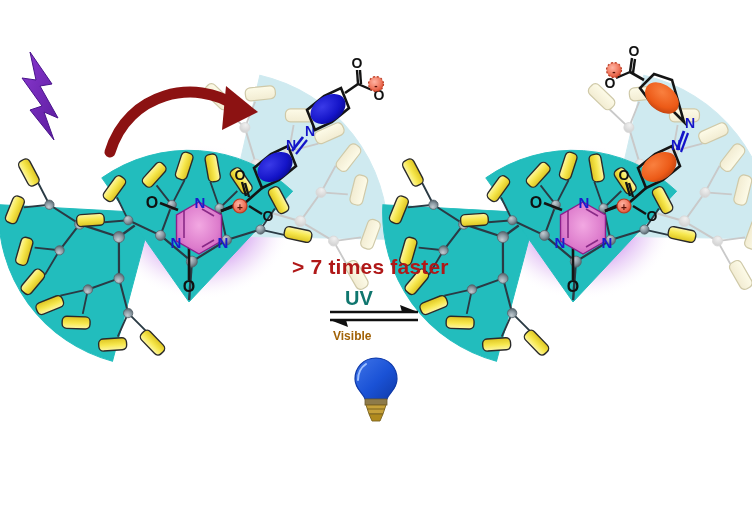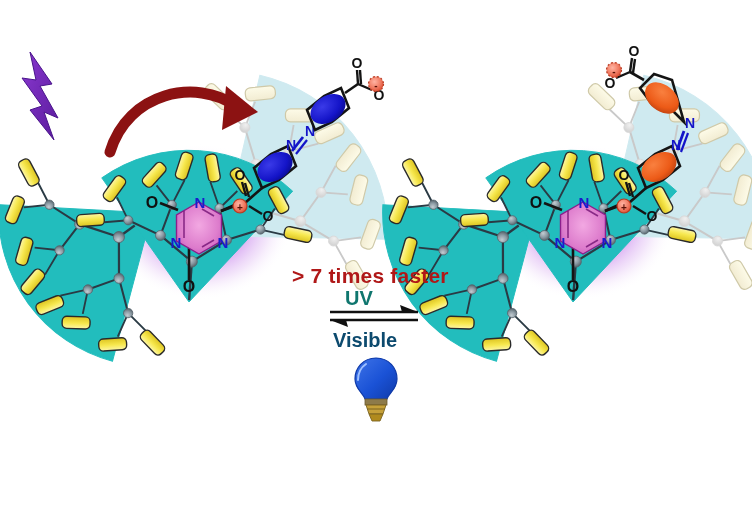--- a/index.html
+++ b/index.html
@@ -1,22 +1,22 @@
 <!DOCTYPE html>
 <html><head>
 <meta charset="utf-8">
 <style>
   html,body{margin:0;padding:0;background:#ffffff;}
   body{width:752px;height:505px;font-family:"Liberation Sans",sans-serif;overflow:hidden;}
   #stage{position:relative;width:752px;height:505px;background:#ffffff;}
   #stage svg{position:absolute;left:0;top:0;}
   .lbl{position:absolute;font-weight:bold;white-space:nowrap;}
-  #faster-label{left:292px;top:264px;font-size:21px;color:#b01818;letter-spacing:.2px;}
+  #faster-label{left:292px;top:255px;font-size:21px;color:#b01818;letter-spacing:.2px;}
   #uv-label{left:345px;top:287px;font-size:20px;color:#0f766e;}
-  #visible-label{left:333px;top:329px;font-size:20px;color:#0c4a6e;}
+  #visible-label{left:333px;top:329px;font-size:12px;color:#a16207;}
 </style>
 </head>
 <body>
 
 <div id="stage">
 
 <svg width="752" height="505" viewBox="0 0 752 505">
   <defs>
     <radialGradient id="glowPurple" cx="50%" cy="50%" r="50%">
       <stop offset="0%" stop-color="#a83ae0" stop-opacity="0.95"></stop>

